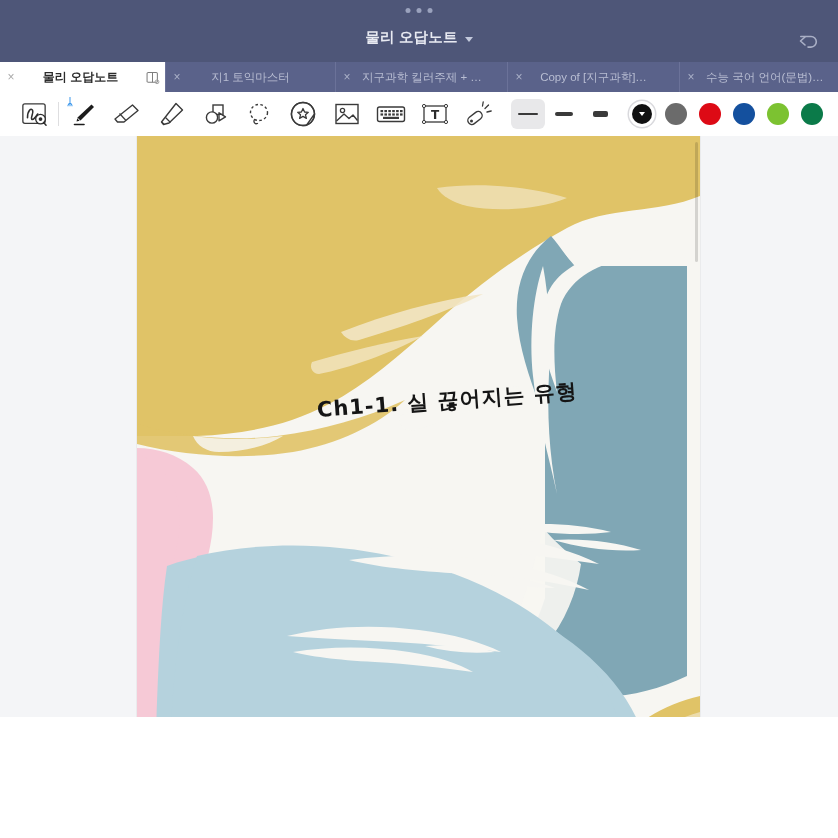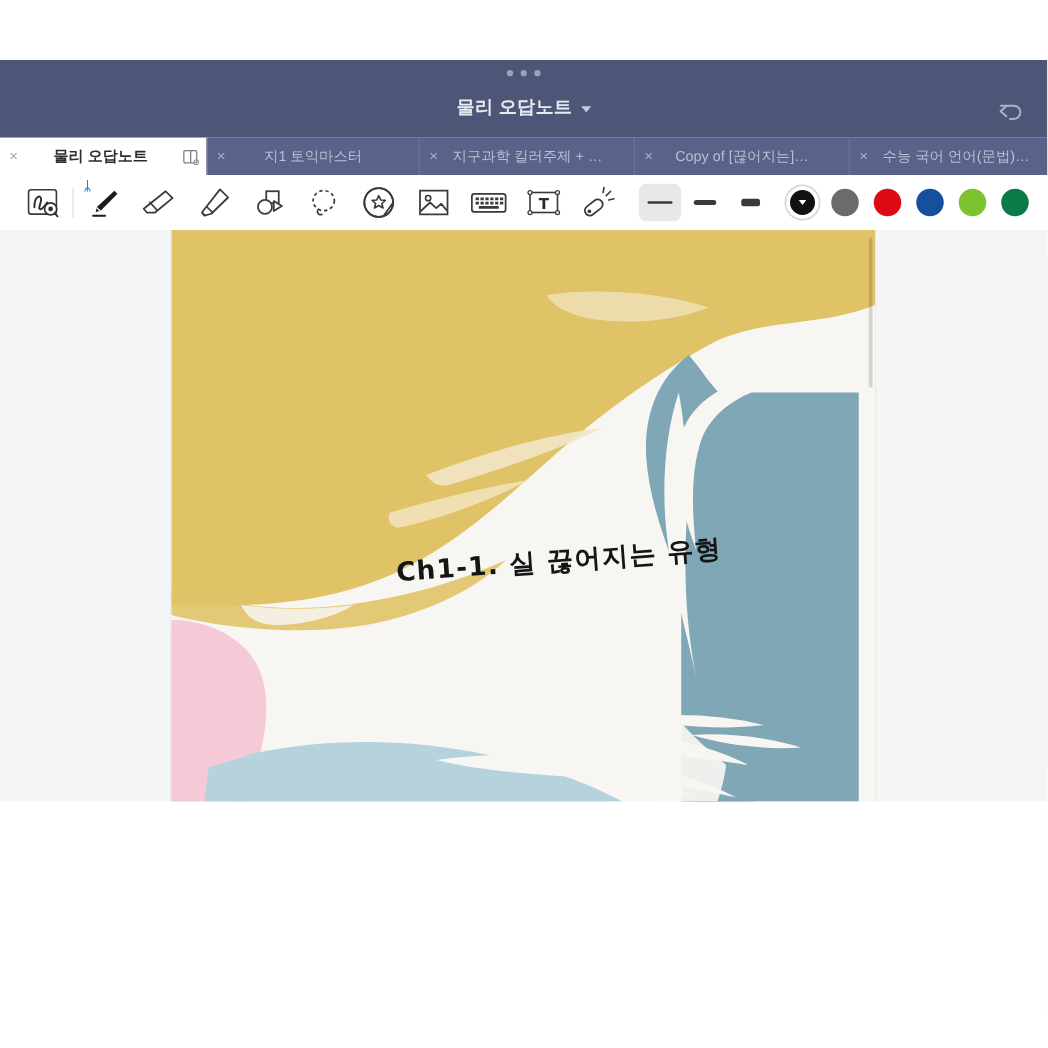--- a/index.html
+++ b/index.html
@@ -10,24 +10,23 @@
   body {
     width: 838px;
     height: 838px;
     overflow: hidden;
     font-family: "Liberation Sans", sans-serif;
     -webkit-font-smoothing: antialiased;
   }
   #app {
     position: relative;
     width: 838px;
-    height: 593px;
+    height: 717px;
     overflow: hidden;
     background: #f4f5f7;
-    margin-top: 48px;
   }
 
   
   .titlebar {
     position: absolute;
     left: 0; top: 0;
     width: 838px;
     height: 62px;
     background: #4e5678;
   }
@@ -305,21 +304,21 @@
       <span class="tab-label">지1 토익마스터</span>
       <span style="width:22px"></span>
     </div>
     <div class="tab" style="width:172px">
       <span class="tab-close">×</span>
       <span class="tab-label">지구과학 킬러주제 + 단…</span>
       <span style="width:22px"></span>
     </div>
     <div class="tab" style="width:172px">
       <span class="tab-close">×</span>
-      <span class="tab-label">Copy of [끊어지는]…</span>
+      <span class="tab-label">Copy of [지구과학]…</span>
       <span style="width:22px"></span>
     </div>
     <div class="tab" style="width:158px;border-right:none">
       <span class="tab-close">×</span>
       <span class="tab-label">수능 국어 언어(문법) 아…</span>
       <span style="width:10px"></span>
     </div>
   </div>
 
   <div class="toolbar">

